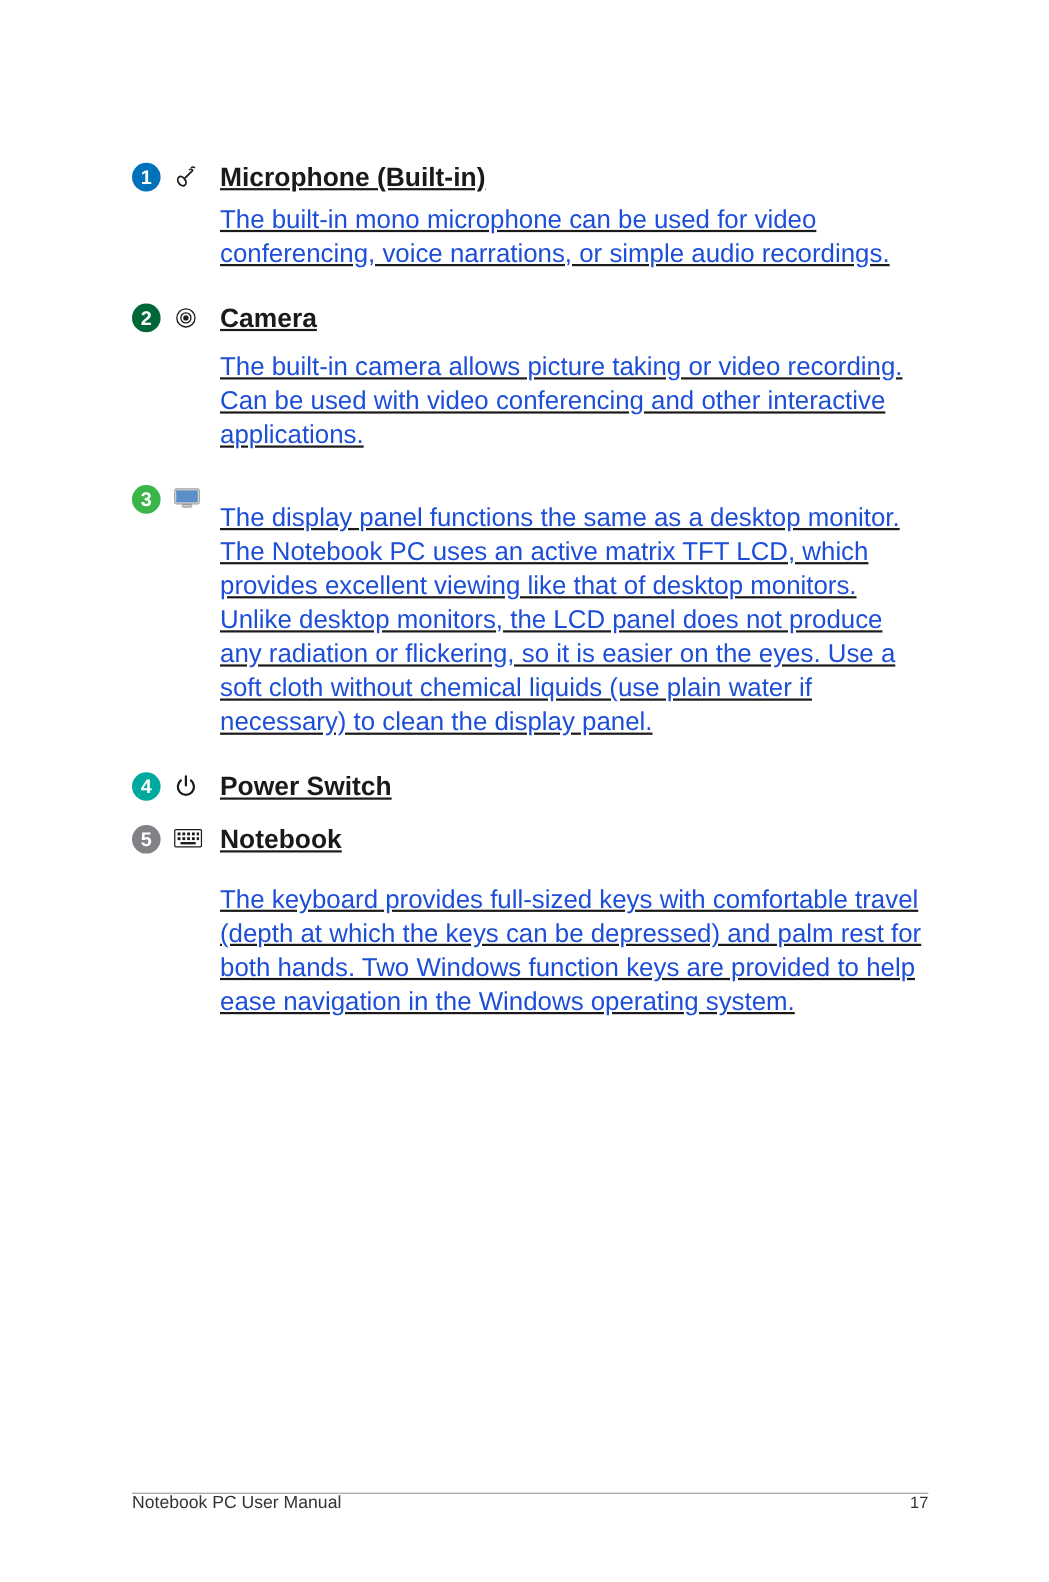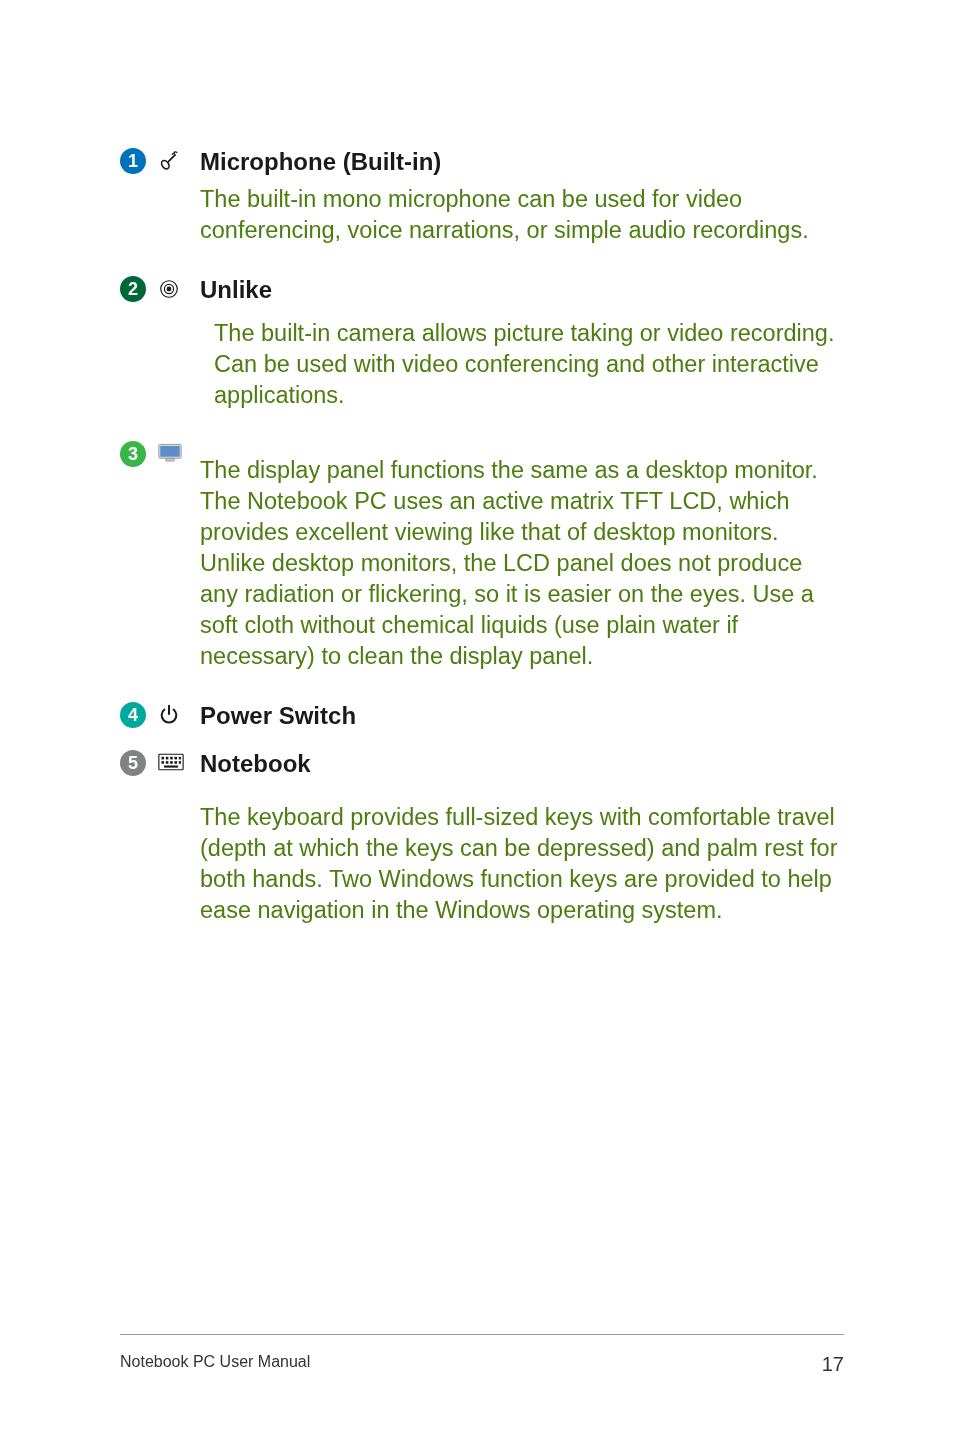--- a/index.html
+++ b/index.html
@@ -28,31 +28,32 @@
       padding-top: 0px;
     }
     .icon-col {
       width: 42px;
       flex-shrink: 0;
       padding-top: 2px;
       text-align: left;
     }
     .text-col {
       flex: 1;
+      text-decoration: underline;
     }
     .heading {
       font-weight: bold;
       font-size: 24px;
       margin-bottom: 8px;
       color: #1a1a1a;
     }
     .desc {
       font-size: 23.5px;
       line-height: 1.32;
-      color: #4d7c0f;
+      color: #1d4ed8;
       margin-bottom: 18px;
     }
     .num-circle {
       width: 26px;
       height: 26px;
       border-radius: 50%;
       display: flex;
       align-items: center;
       justify-content: center;
       color: #fff;
@@ -63,31 +64,31 @@
     .c-green-dark { background: #006838; }
     .c-green { background: #39b54a; }
     .c-teal { background: #00a99d; }
     .c-grey { background: #808285; }
     .footer {
       position: absolute;
       bottom: 62px;
       left: 120px;
       right: 110px;
       border-top: 1px solid #999;
-      padding-top: 18px;
+      padding-top: 0;
       display: flex;
       justify-content: space-between;
       font-size: 16px;
       color: #333;
     }
     .footer-title {
       font-size: 16px;
     }
     .footer-page {
-      font-size: 20px;
+      font-size: 15px;
     }
     .icon-svg {
       width: 22px;
       height: 22px;
     }
     .icon-col .monitor-icon {
       width: 24px;
       height: 20px;
     }
   </style>
@@ -119,22 +120,22 @@
       <div class="num-circle c-green-dark">2</div>
     </div>
     <div class="icon-col">
       <svg class="icon-svg" viewBox="0 0 24 24" fill="none" stroke="#1a1a1a" stroke-width="1.3">
         <circle cx="12" cy="12" r="9"></circle>
         <circle cx="12" cy="12" r="5"></circle>
         <circle cx="12" cy="12" r="2" fill="#1a1a1a"></circle>
       </svg>
     </div>
     <div class="text-col">
-      <div class="heading">Unlike</div>
-      <div class="desc" style="margin-top:14px;margin-left:14px;">The built-in camera allows picture taking or video recording. Can be used with video conferencing and other interactive applications.</div>
+      <div class="heading">Camera</div>
+      <div class="desc" style="margin-top:14px;">The built-in camera allows picture taking or video recording. Can be used with video conferencing and other interactive applications.</div>
     </div>
   </div>
 
   <div class="item">
     <div class="num-col">
       <div class="num-circle c-green">3</div>
     </div>
     <div class="icon-col">
       <svg class="monitor-icon" viewBox="0 0 28 22">
         <rect x="1" y="1" width="26" height="16" rx="1.5" fill="#e6e6e6" stroke="#888" stroke-width="1"></rect>

